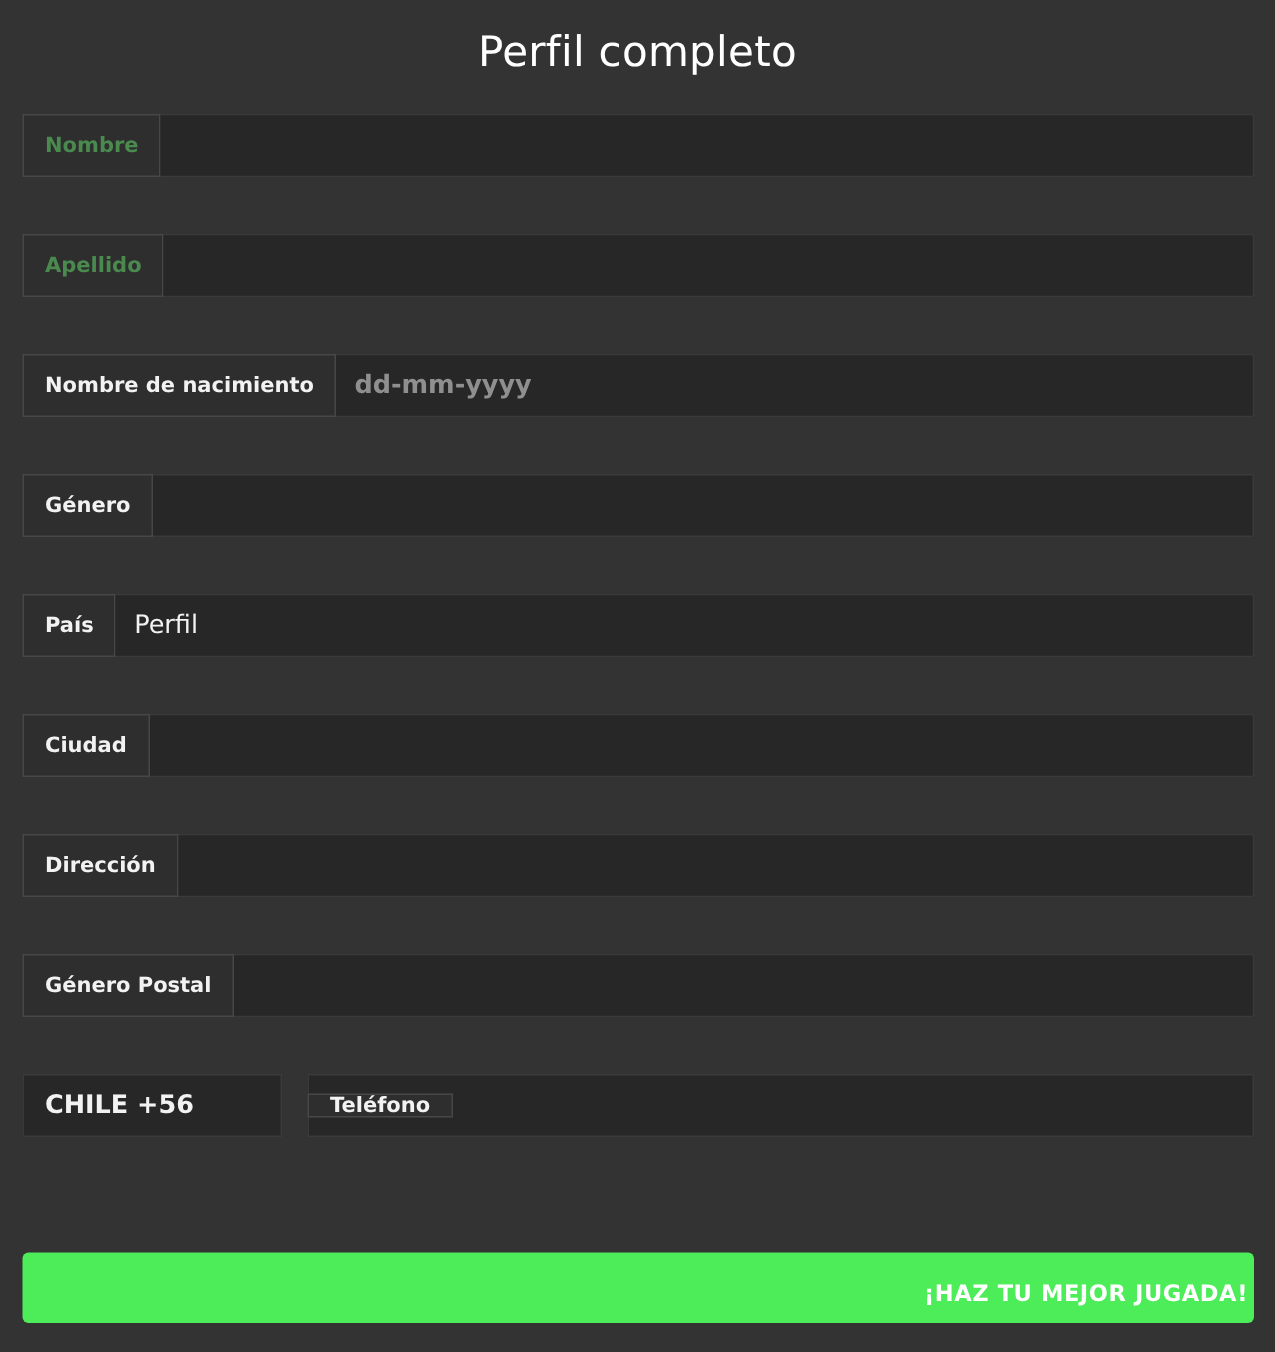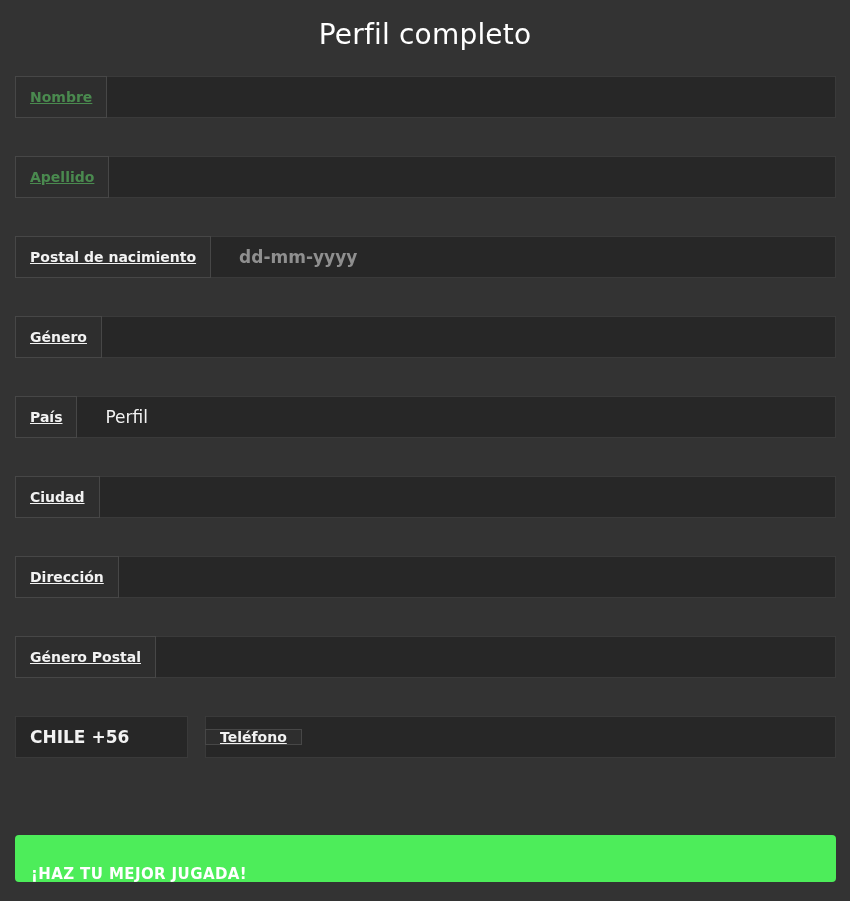--- a/index.html
+++ b/index.html
@@ -66,27 +66,26 @@
   .addon{
     display:flex;
     align-items:center;
     justify-content:flex-start;
     padding:0 14px;
     background:var(--label-bg);
     border-right:1px solid var(--label-border);
     border-top:1px solid var(--label-border);
     border-bottom:1px solid var(--label-border);
     border-left:1px solid var(--label-border);
-    margin:-1px 16px -1px -1px;
+    margin:-1px 0 -1px -1px;
     font-size:14px;
     font-weight:700;
     color:var(--text-white);
     white-space:nowrap;
     line-height:1;
-    text-decoration:underline;
   }
   .addon.green{
     color:var(--text-green);
     font-weight:700;
   }
   .field{
     flex:1 1 auto;
     display:flex;
     align-items:center;
     padding:0 12px;
@@ -143,23 +142,23 @@
     height:47px;
     border:none;
     border-radius:4px;
     background:var(--btn-green);
     color:#ffffff;
     font-family:"DejaVu Sans","Liberation Sans",sans-serif;
     font-size:15px;
     font-weight:700;
     letter-spacing:0.4px;
     cursor:pointer;
-    text-align:left;
+    text-align:right;
     line-height:47px;
-    padding:16px;
+    padding:4px;
   }
 </style>
 </head>
 <body>
 
 <div class="page">
 
   <h1 class="title">Perfil completo</h1>
 
   <div class="form">
@@ -168,21 +167,21 @@
       <div class="addon green">Nombre</div>
       <div class="field"></div>
     </div>
 
     <div class="row">
       <div class="addon green">Apellido</div>
       <div class="field"></div>
     </div>
 
     <div class="row">
-      <div class="addon">Postal de nacimiento</div>
+      <div class="addon">Nombre de nacimiento</div>
       <div class="field placeholder">dd-mm-yyyy</div>
     </div>
 
     <div class="row">
       <div class="addon">Género</div>
     </div>
 
     <div class="row">
       <div class="addon">País</div>
       <div class="field">Perfil</div>

